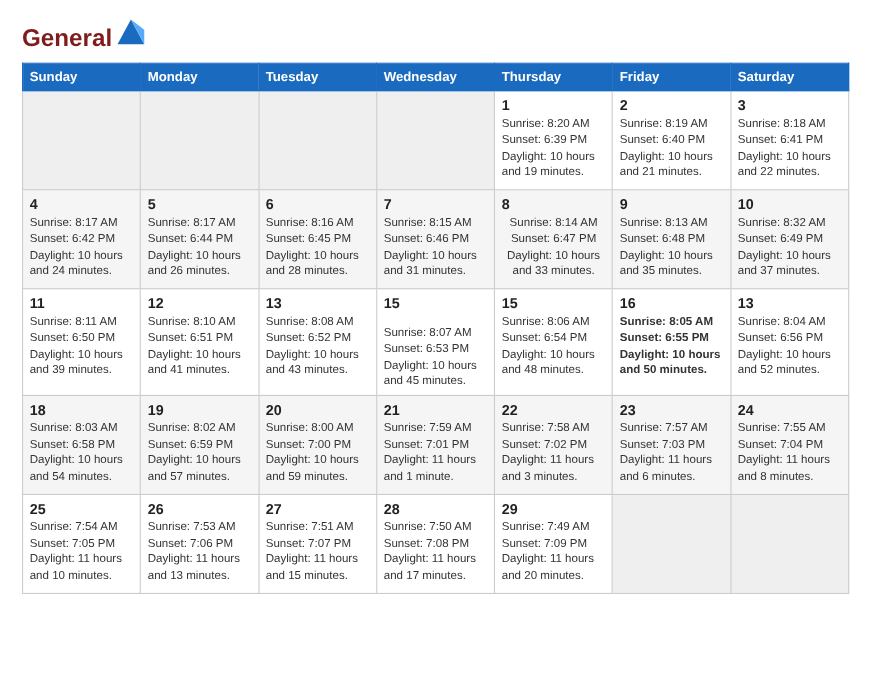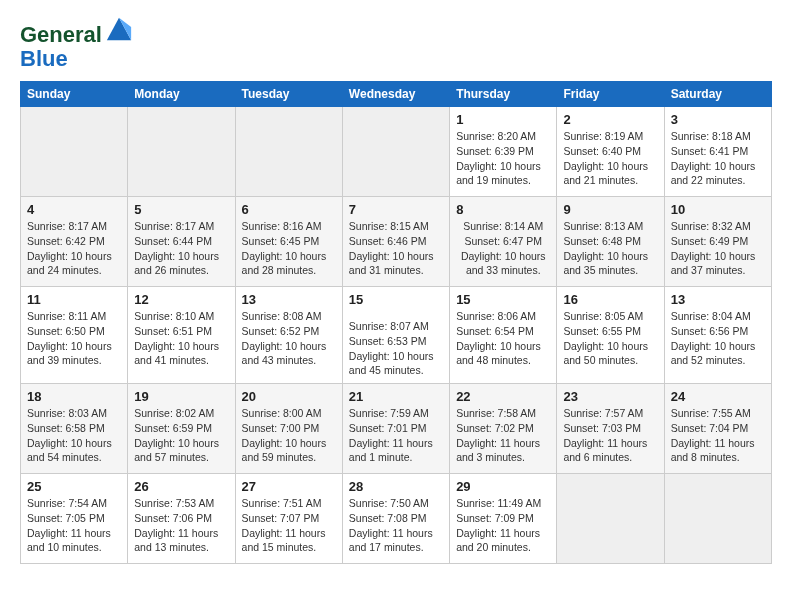--- a/index.html
+++ b/index.html
@@ -21,21 +21,21 @@
       align-items: center;
       margin-top: 4px;
     }
     .logo-text {
       font-size: 22px;
       font-weight: bold;
       color: #333;
       line-height: 1.1;
     }
     .logo-text span {
-      color: #14532d;
+      color: #7f1d1d;
     }
     .logo-icon {
       width: 28px;
       height: 28px;
       margin-left: 3px;
       margin-top: -6px;
     }
     .title-block {
       text-align: right;
     }
@@ -99,21 +99,20 @@
 
 <div class="header-section">
   <div class="logo">
     <div>
       <div class="logo-text">
         <span>General</span><svg class="logo-icon" viewBox="0 0 30 30" xmlns="http://www.w3.org/2000/svg">
             <polygon points="2,28 15,4 28,28" fill="#1a6bbf"></polygon>
             <polygon points="15,4 28,28 28,14" fill="#5aaafa"></polygon>
           </svg>
       </div>
-      <div class="logo-text" style="color:#1a6bbf;">Blue</div>
     </div>
   </div>
   <div class="title-block">
     <div class="month-title"></div>
     <div class="location-title"></div>
   </div>
 </div>
 
 <table class="calendar-table">
   <thead>
@@ -237,21 +236,21 @@
         </td>
         <td style="background: rgb(255, 255, 255);">
           <div class="cell-day">15</div>
           <div class="cell-info" style="white-space: pre-line;">Sunrise: 8:06 AM
 Sunset: 6:54 PM
 Daylight: 10 hours
 and 48 minutes.</div>
         </td>
         <td style="background: rgb(255, 255, 255);">
           <div class="cell-day">16</div>
-          <div class="cell-info" style="white-space: pre-line;">Sunrise: 8:05 AM
+          <div class="cell-info" style="white-space: pre-line; font-weight: bold;">Sunrise: 8:05 AM
 Sunset: 6:55 PM
 Daylight: 10 hours
 and 50 minutes.</div>
         </td>
         <td style="background: rgb(255, 255, 255);">
           <div class="cell-day">13</div>
           <div class="cell-info" style="white-space: pre-line;">Sunrise: 8:04 AM
 Sunset: 6:56 PM
 Daylight: 10 hours
 and 52 minutes.</div>
@@ -332,21 +331,21 @@
         </td>
         <td style="background: rgb(255, 255, 255);">
           <div class="cell-day">28</div>
           <div class="cell-info" style="white-space: pre-line;">Sunrise: 7:50 AM
 Sunset: 7:08 PM
 Daylight: 11 hours
 and 17 minutes.</div>
         </td>
         <td style="background: rgb(255, 255, 255);">
           <div class="cell-day">29</div>
-          <div class="cell-info" style="white-space: pre-line;">Sunrise: 11:49 AM
+          <div class="cell-info" style="white-space: pre-line;">Sunrise: 7:49 AM
 Sunset: 7:09 PM
 Daylight: 11 hours
 and 20 minutes.</div>
         </td>
         <td class="empty-cell"></td>
         <td class="empty-cell"></td>
       </tr>
     </tbody>
 </table>
 

